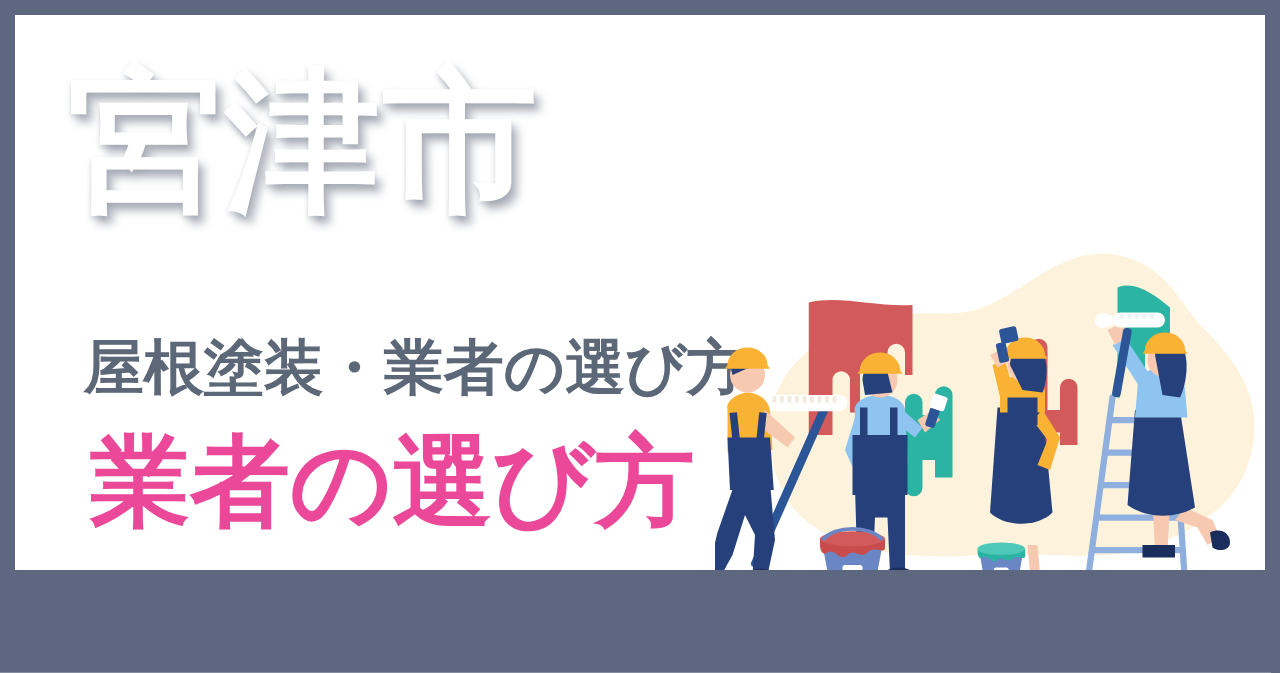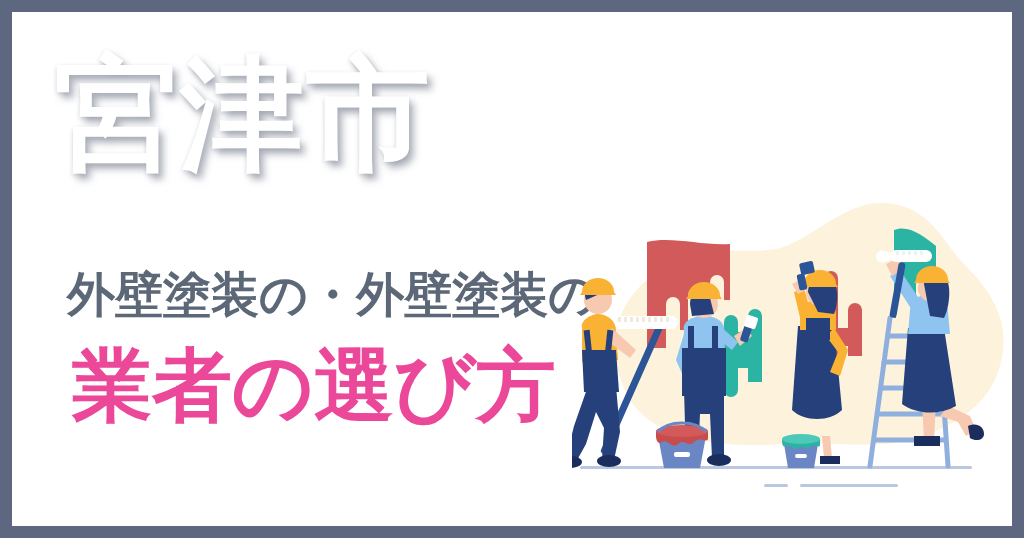--- a/index.html
+++ b/index.html
@@ -8,21 +8,21 @@
     background:#5d6880;
     font-family:"DejaVu Sans","Liberation Sans",sans-serif;
     overflow:hidden;
   }
   .frame{
     position:absolute;left:0;top:0;width:1024px;height:538px;
     background:#5d6880;
   }
   .canvas{
     position:absolute;left:12px;top:12px;
-    width:1000px;height:514px;
+    width:1000px;height:444px;
     background:#ffffff;
     overflow:hidden;
   }
 
   
   .text-block{
     position:absolute;left:0;top:0;width:600px;height:514px;
   }
   .city-title{
     position:absolute;left:42px;top:40px;
@@ -60,21 +60,21 @@
   .illustration svg{display:block;}
 </style>
 </head>
 <body>
 
 <div class="frame">
   <div class="canvas">
 
     <div class="text-block">
       <div class="city-title">宮津市</div>
-      <div class="subtitle-1">外壁塗装の・外壁塗装の</div>
+      <div class="subtitle-1">屋根塗装・業者の選び方</div>
       <div class="subtitle-2">業者の選び方</div>
     </div>
 
     <div class="illustration">
       <svg width="440" height="320" viewBox="0 0 440 320" xmlns="http://www.w3.org/2000/svg">
 
         <path d="M58 200 C30 150 40 96 96 66 C146 40 184 58 214 46
                  C250 32 280 -4 322 4 C362 12 372 44 392 64
                  C420 92 440 122 428 166 C418 204 384 224 352 236
                  C308 252 262 240 214 244 C160 248 86 244 58 200 Z" fill="#fdf3dc"></path>

